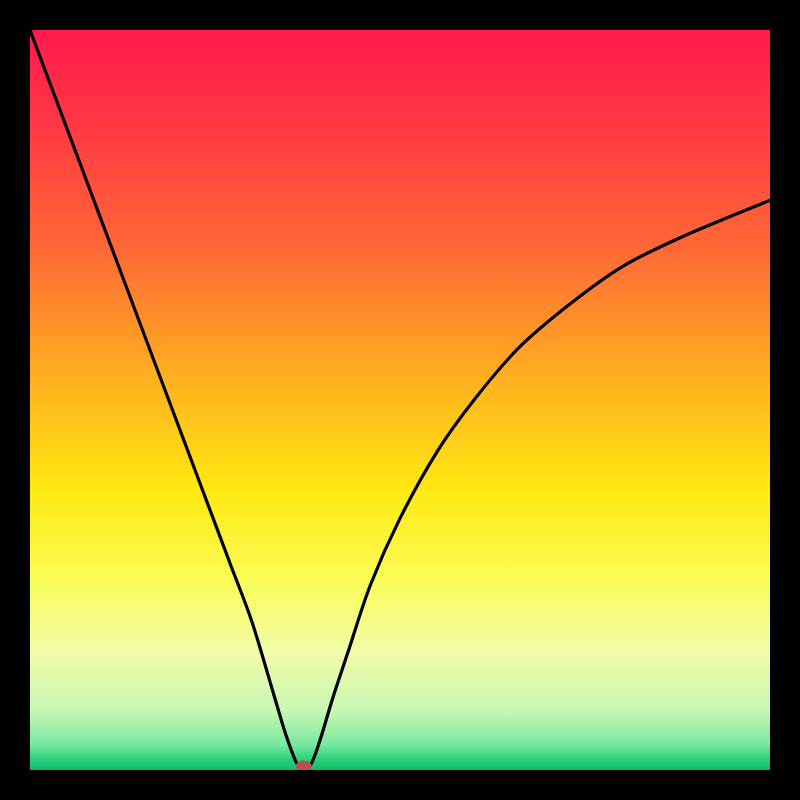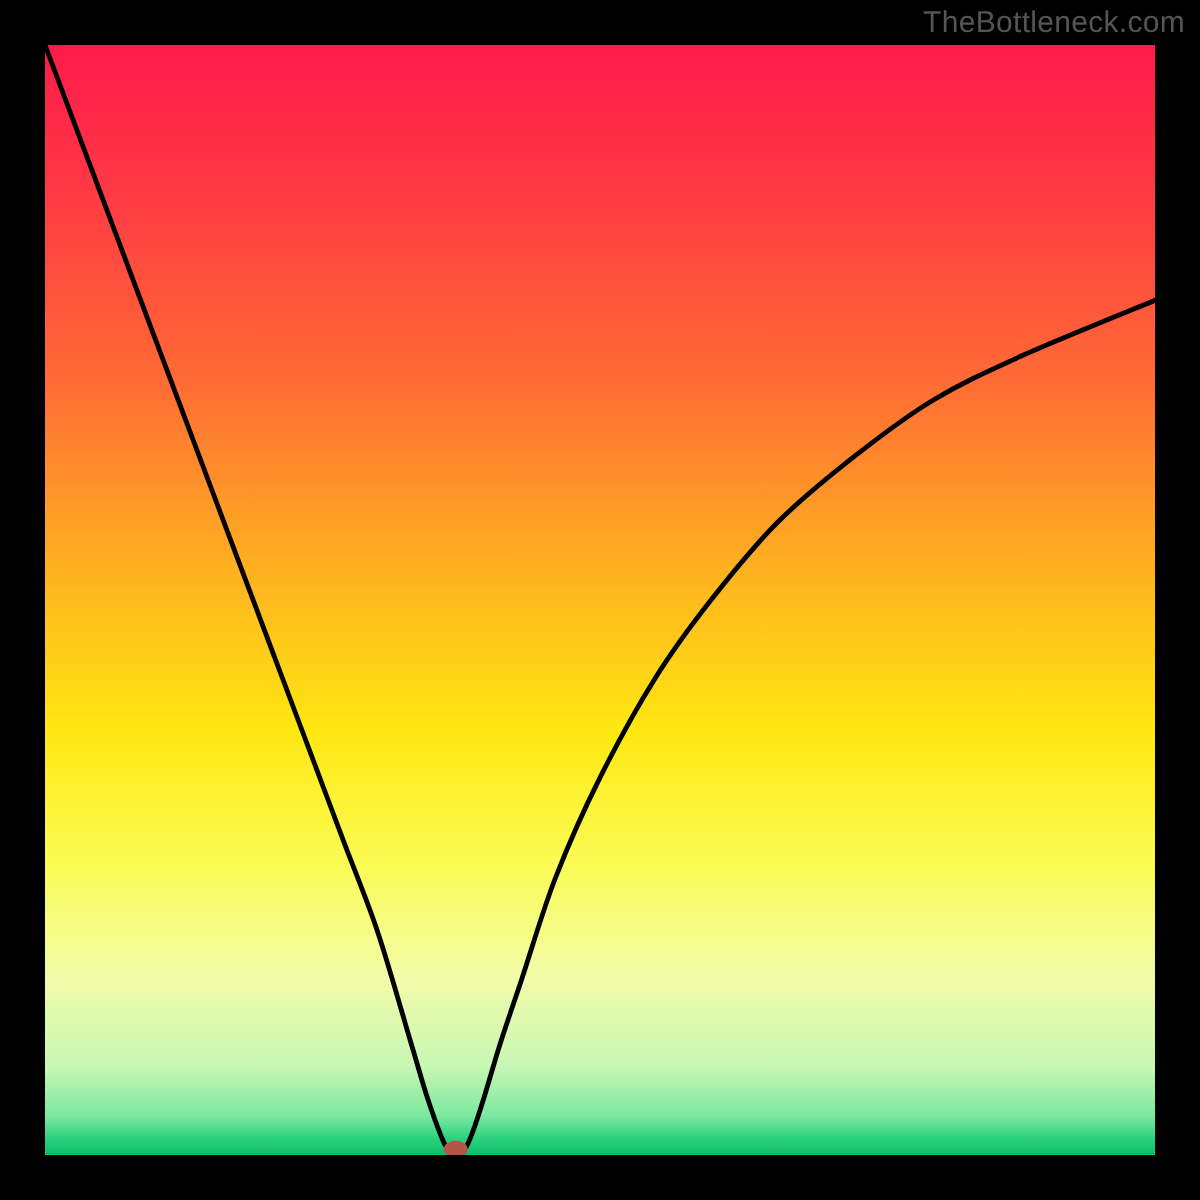--- a/index.html
+++ b/index.html
@@ -50,21 +50,20 @@
     font-weight: 500;
     letter-spacing: 0.2px;
     user-select: none;
   }
 </style>
 </head>
 <body>
 
 <div class="frame">
 
-  <div class="watermark">TheBottleneck.com</div>
 
   <div class="plot-area">
 
     <svg class="gradient-bg" viewBox="0 0 740 740" preserveAspectRatio="none">
       <defs>
         <linearGradient id="bg-grad" x1="0" y1="0" x2="0" y2="1">
             <stop offset="0%" stop-color="#ff1a4b"></stop>
             <stop offset="12%" stop-color="#ff3645"></stop>
             <stop offset="30%" stop-color="#ff6a35"></stop>
             <stop offset="48%" stop-color="#ffb41f"></stop>

